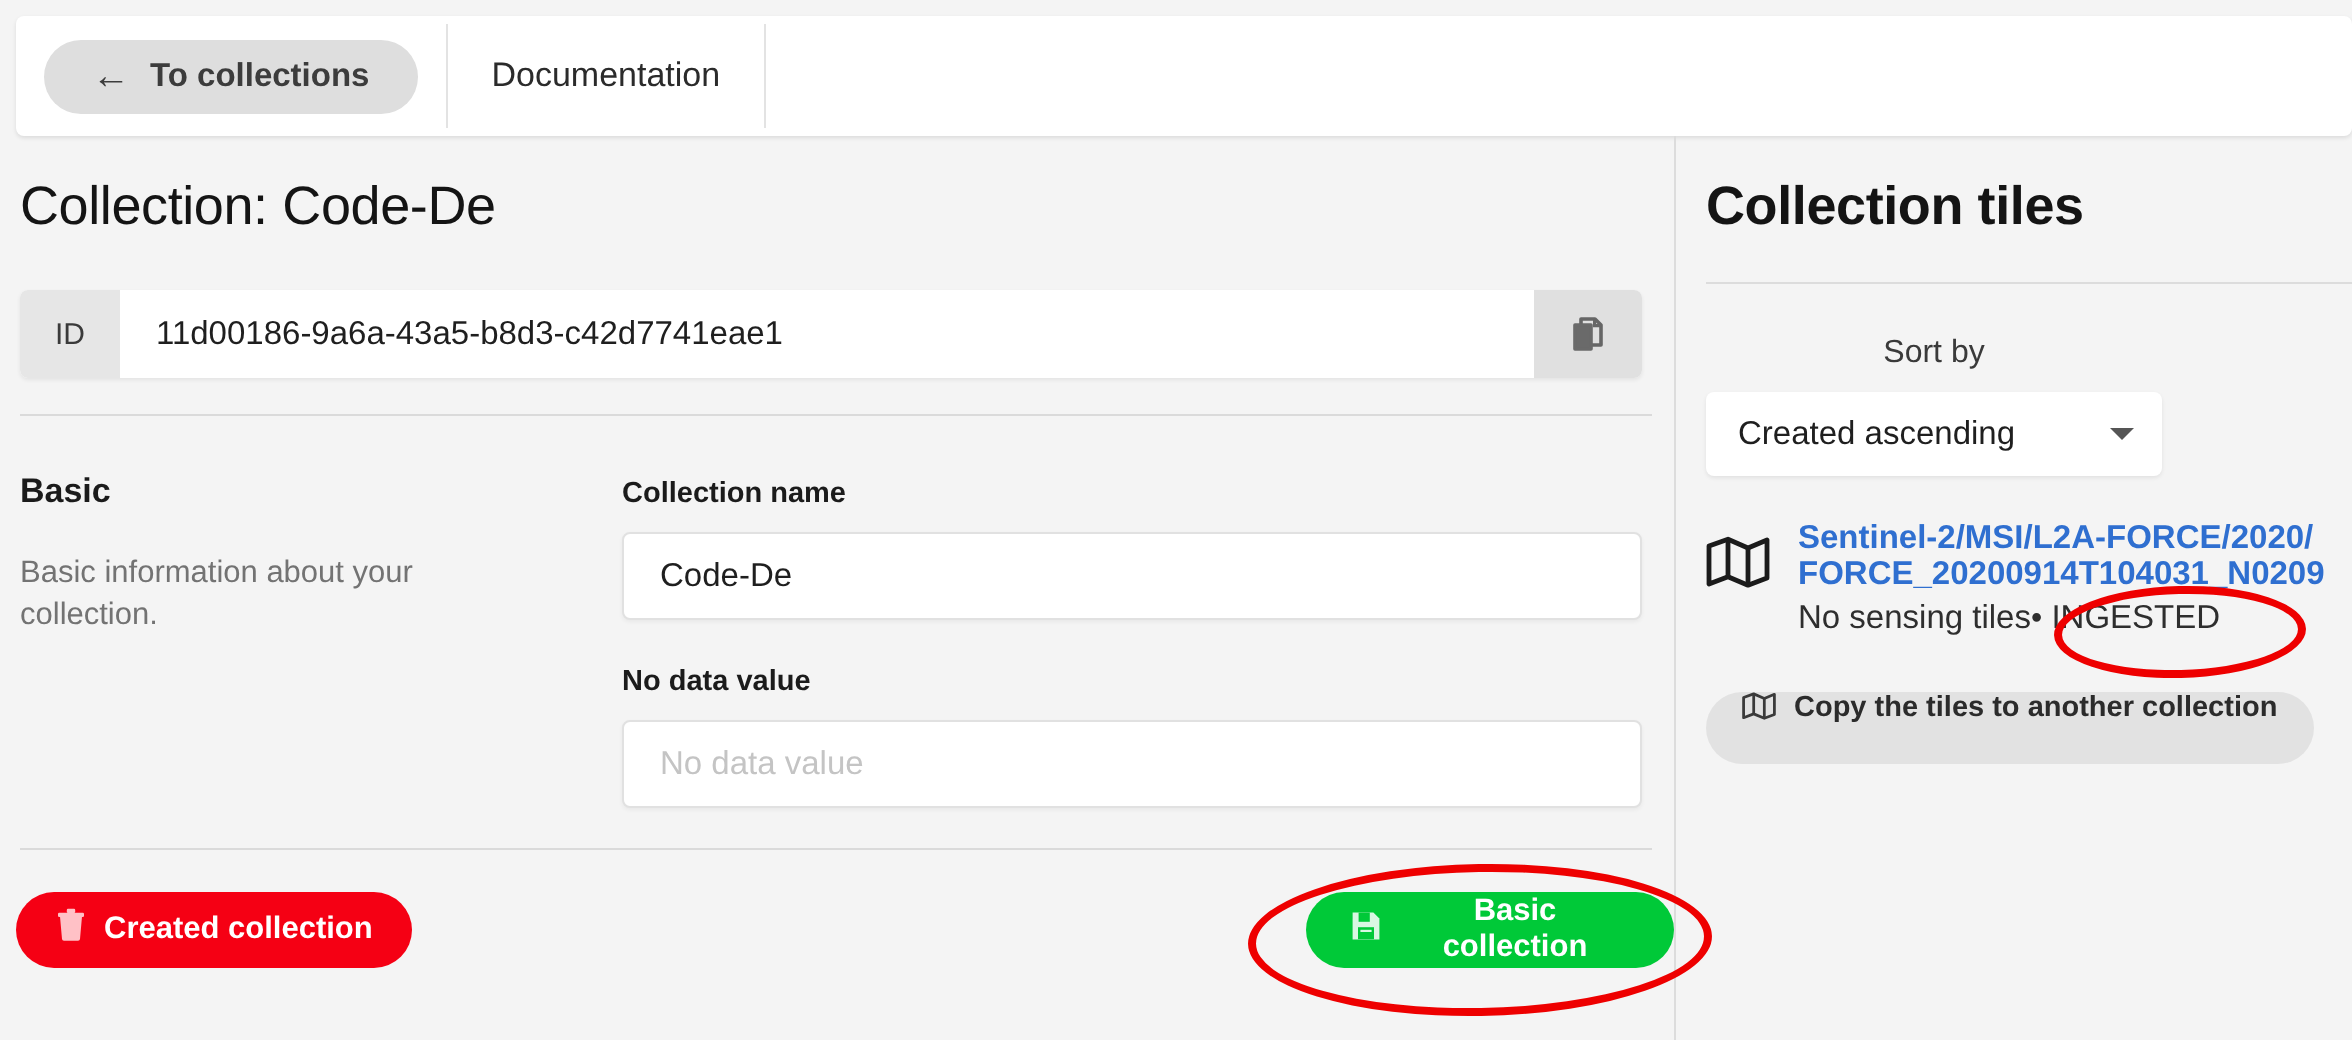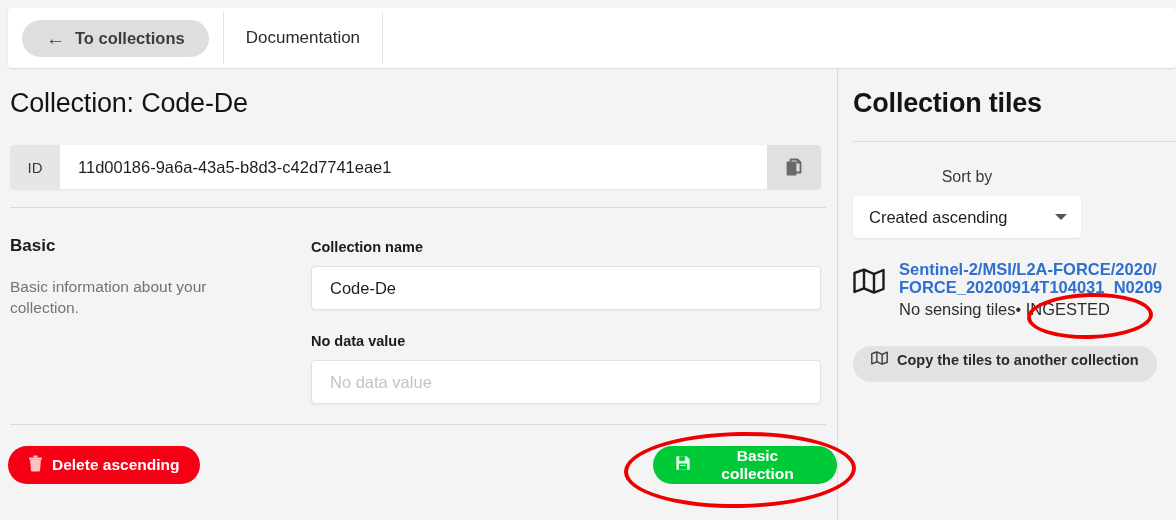--- a/index.html
+++ b/index.html
@@ -319,23 +319,23 @@
     white-space: nowrap;
   }
   .dot { font-size: 16px; }
 
   .copy-tiles-btn {
     position: absolute;
     left: 15px;
     top: 278px;
     height: 36px;
     display: inline-flex;
-    align-items: flex-end;
+    align-items: flex-start;
     gap: 9px;
-    padding: 14px 18px;
+    padding: 0 18px;
     background: #e2e2e2;
     border: none;
     border-radius: 999px;
     font-family: "Liberation Sans", sans-serif;
     font-weight: bold;
     font-size: 14.5px;
     color: #2b2b2b;
     cursor: pointer;
     white-space: nowrap;
   }
@@ -410,21 +410,21 @@
   <div class="hdiv bottom"></div>
 
   <button class="btn btn-delete">
     <span>
       <svg width="15" height="17" viewBox="0 0 15 17" aria-hidden="true">
         <path d="M2 4.3 h11 l-1 11.2 a1 1 0 0 1 -1 .9 h-7 a1 1 0 0 1 -1 -.9 z" fill="#ffc1c6"></path>
         <rect x="1" y="2.4" width="13" height="2.1" rx="0.6" fill="#ffc1c6"></rect>
         <rect x="5.4" y="0.4" width="4.2" height="2.1" rx="0.6" fill="#ffc1c6"></rect>
       </svg>
     </span>
-    <span>Delete ascending</span>
+    <span>Created collection</span>
   </button>
 
   <button class="btn btn-save">
     <span>
       <svg width="16" height="16" viewBox="0 0 16 16" aria-hidden="true">
         <path d="M1.3 1.3 h10.4 l3 3 v10.4 h-13.4 z" fill="#d8f7e2"></path>
         <rect x="4.3" y="1.3" width="5.6" height="4.6" fill="#00c938"></rect>
         <rect x="4.0" y="8.6" width="8" height="6" fill="#00c938"></rect>
         <rect x="5.2" y="9.9" width="5.6" height="1.1" fill="#d8f7e2"></rect>
       </svg>

